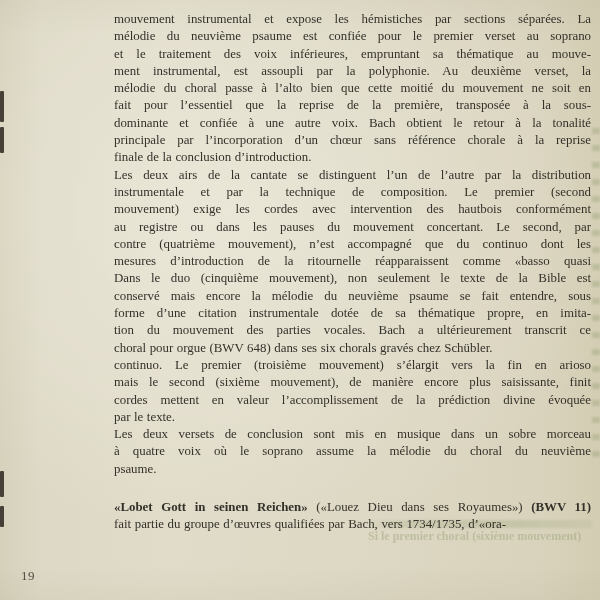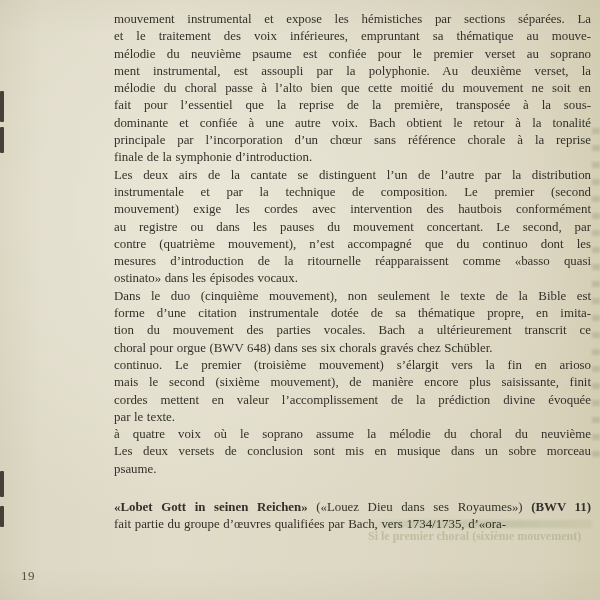--- a/index.html
+++ b/index.html
@@ -103,53 +103,53 @@
   <div class="scan-mark m3"></div>
   <div class="scan-mark m4"></div>
 
   <div class="bleed-col"></div>
   <div class="bleed-smudge"></div>
   <div class="bleed-fragment">Si le premier choral (sixième mouvement)</div>
 
   <div class="text-block">
       <div class="para">
         <div class="line">mouvement instrumental et expose les hémistiches par sections séparées. La</div>
+        <div class="line">mélodie du neuvième psaume est confiée pour le premier verset au soprano</div>
         <div class="line">et le traitement des voix inférieures, empruntant sa thématique au mouve-</div>
-        <div class="line">mélodie du neuvième psaume est confiée pour le premier verset au soprano</div>
         <div class="line">ment instrumental, est assoupli par la polyphonie. Au deuxième verset, la</div>
         <div class="line">mélodie du choral passe à l’alto bien que cette moitié du mouvement ne soit en</div>
         <div class="line">fait pour l’essentiel que la reprise de la première, transposée à la sous-</div>
         <div class="line">dominante et confiée à une autre voix. Bach obtient le retour à la tonalité</div>
         <div class="line">principale par l’incorporation d’un chœur sans référence chorale à la reprise</div>
-        <div class="line last">finale de la symphonie d’introduction.</div>
+        <div class="line last">finale de la conclusion d’introduction.</div>
       </div>
       <div class="para">
         <div class="line">Les deux airs de la cantate se distinguent l’un de l’autre par la distribution</div>
         <div class="line">instrumentale et par la technique de composition. Le premier (second</div>
         <div class="line">mouvement) exige les cordes avec intervention des hautbois conformément</div>
         <div class="line">au registre ou dans les pauses du mouvement concertant. Le second, par</div>
         <div class="line">contre (quatrième mouvement), n’est accompagné que du continuo dont les</div>
         <div class="line">mesures d’introduction de la ritournelle réapparaissent comme «basso quasi</div>
-        <div class="line last">ostinato» dans les épisodes vocaux.</div>
       </div>
       <div class="para">
         <div class="line">Dans le duo (cinquième mouvement), non seulement le texte de la Bible est</div>
+        <div class="line">conservé mais encore la mélodie du neuvième psaume se fait entendre, sous</div>
         <div class="line">forme d’une citation instrumentale dotée de sa thématique propre, en imita-</div>
         <div class="line">tion du mouvement des parties vocales. Bach a ultérieurement transcrit ce</div>
         <div class="line last">choral pour orgue (BWV 648) dans ses six chorals gravés chez Schübler.</div>
       </div>
       <div class="para">
         <div class="line">continuo. Le premier (troisième mouvement) s’élargit vers la fin en arioso</div>
         <div class="line">mais le second (sixième mouvement), de manière encore plus saisissante, finit</div>
         <div class="line">cordes mettent en valeur l’accomplissement de la prédiction divine évoquée</div>
         <div class="line last">par le texte.</div>
       </div>
       <div class="para">
+        <div class="line">Les deux versets de conclusion sont mis en musique dans un sobre morceau</div>
         <div class="line">à quatre voix où le soprano assume la mélodie du choral du neuvième</div>
-        <div class="line">Les deux versets de conclusion sont mis en musique dans un sobre morceau</div>
         <div class="line last">psaume.</div>
       </div>
       <div class="para spaced">
         <div class="line"><span class="bold">«Lobet Gott in seinen Reichen»</span><span> («Louez Dieu dans ses Royaumes») </span><span class="bold">(BWV 11)</span></div>
         <div class="line last">fait partie du groupe d’œuvres qualifiées par Bach, vers 1734/1735, d’«ora-</div>
       </div>
     </div>
 
   <div class="page-number">19</div>
 </div>

